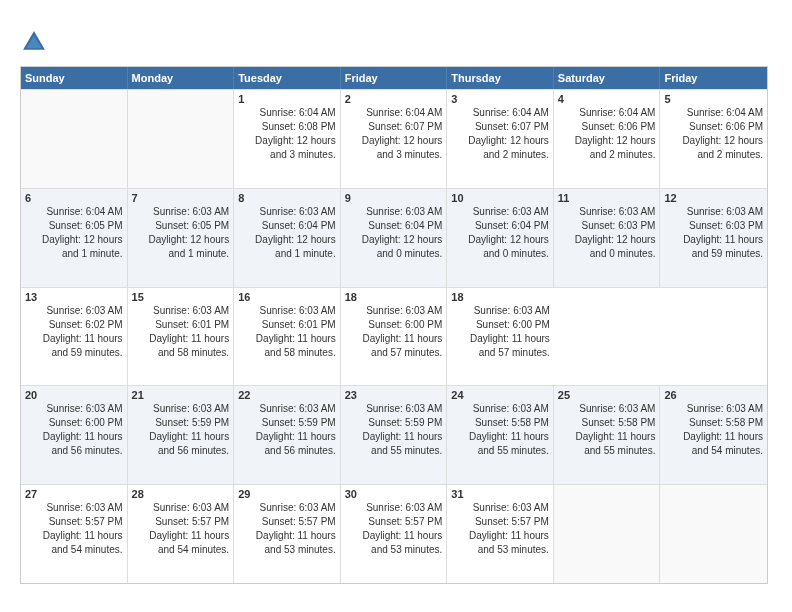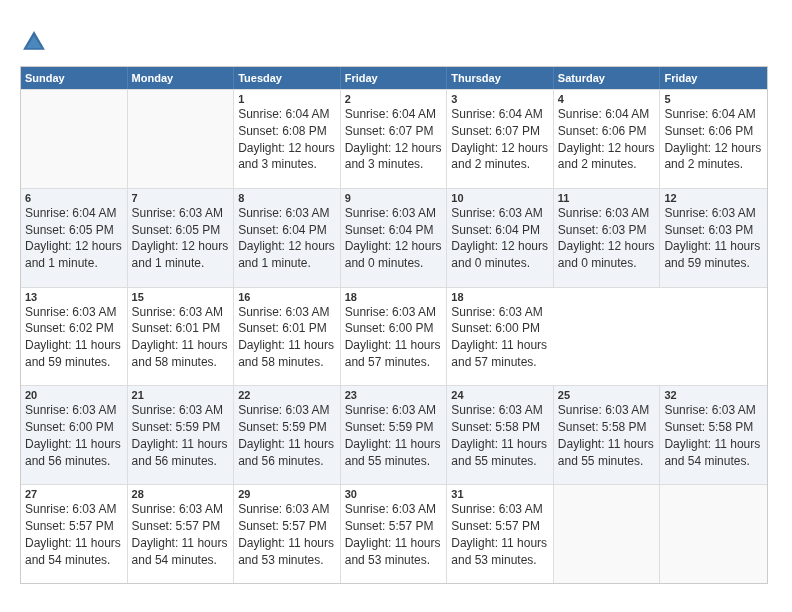--- a/index.html
+++ b/index.html
@@ -96,23 +96,24 @@
     }
     .cal-cell:last-child { border-right: none; }
     .cal-cell.empty { background: #f9f9f9; }
     .day-num {
       font-size: 11px;
       font-weight: bold;
       color: #333;
       margin-bottom: 1px;
     }
     .cell-text {
-      font-size: 12px;
+      font-size: 10px;
       color: #333;
       line-height: 1.4;
+      text-align: right;
     }
     .alt-row .cal-cell {
       background: #f0f4f8;
     }
   </style>
 </head>
 <body>
 
 <div class="page">
   <div class="header">
@@ -307,21 +308,21 @@
 and 55 minutes.</div>
           </div>
           <div class="cal-cell">
             <div class="day-num">25</div>
             <div class="cell-text">Sunrise: 6:03 AM
 Sunset: 5:58 PM
 Daylight: 11 hours
 and 55 minutes.</div>
           </div>
           <div class="cal-cell">
-            <div class="day-num">32</div>
+            <div class="day-num">26</div>
             <div class="cell-text">Sunrise: 6:03 AM
 Sunset: 5:58 PM
 Daylight: 11 hours
 and 54 minutes.</div>
           </div>
         </div>
         <div class="cal-row">
           <div class="cal-cell">
             <div class="day-num">27</div>
             <div class="cell-text">Sunrise: 6:03 AM

